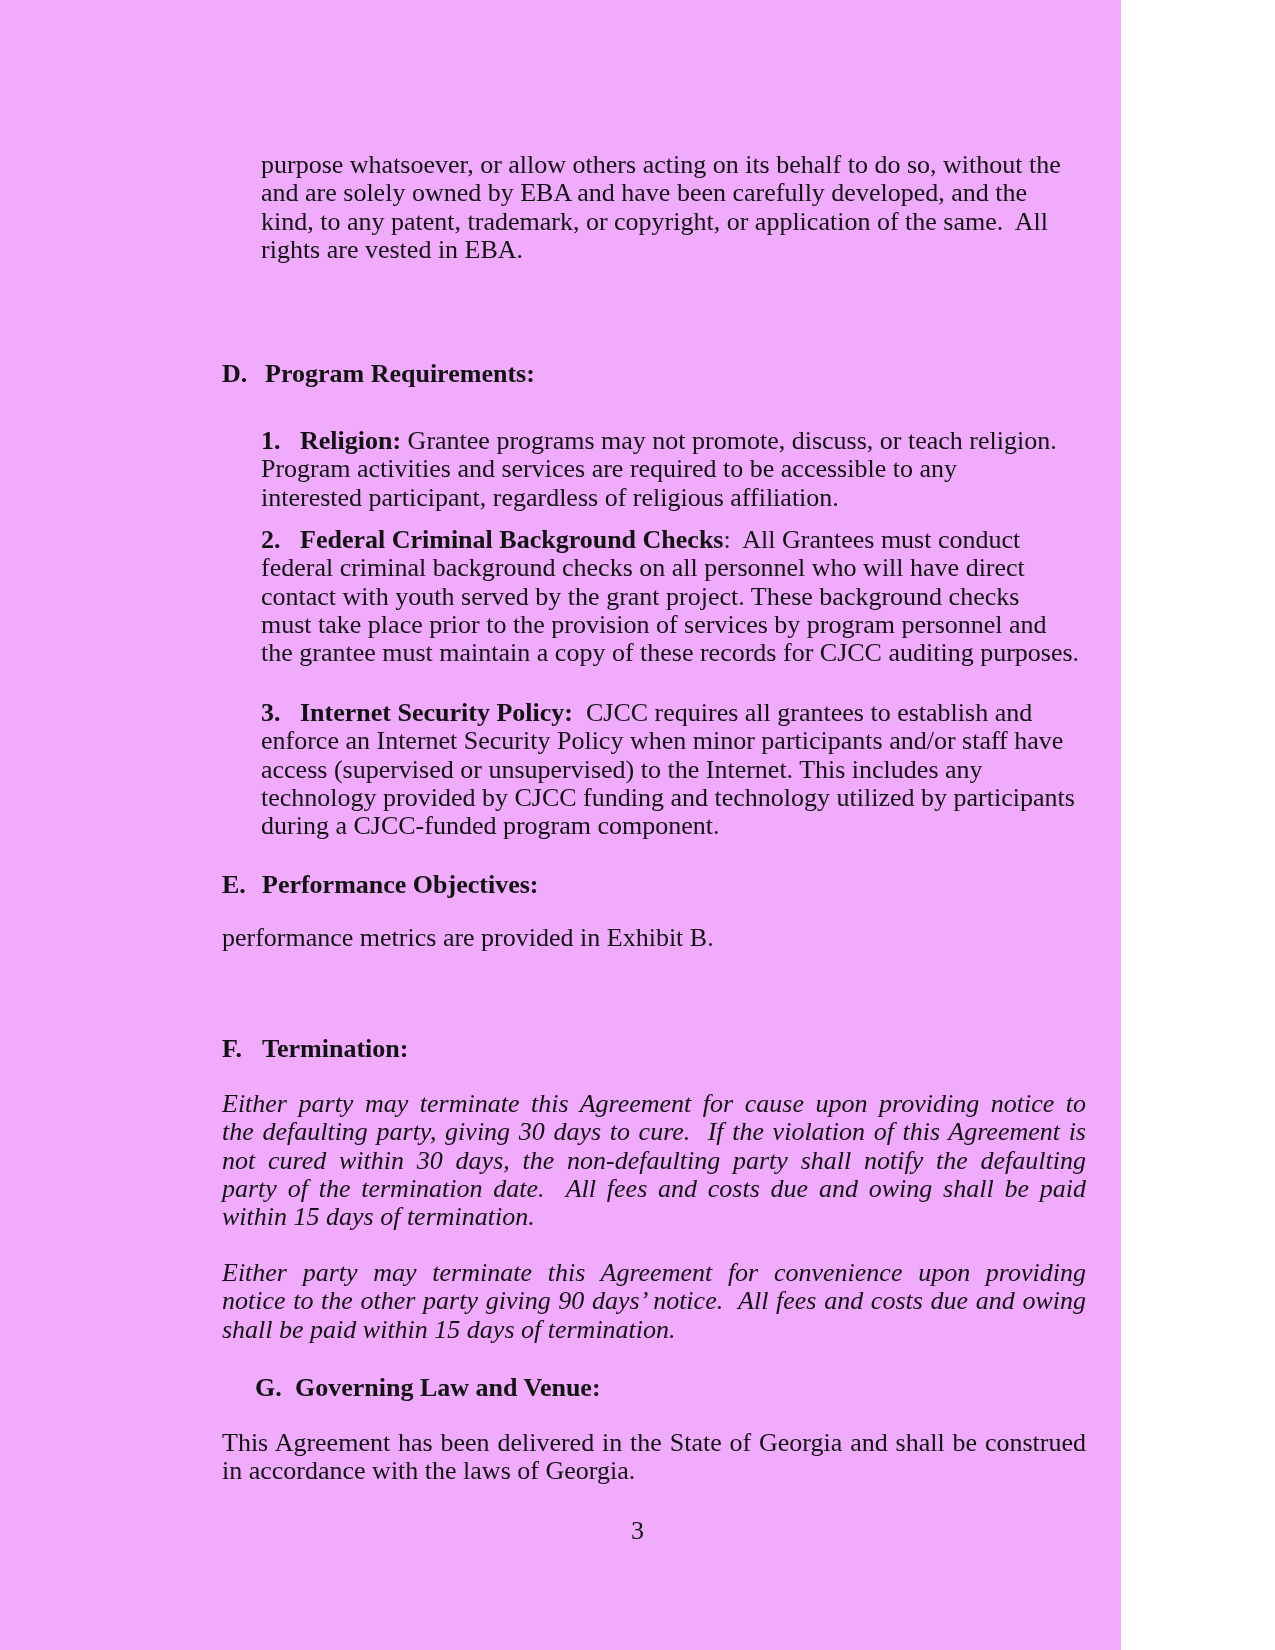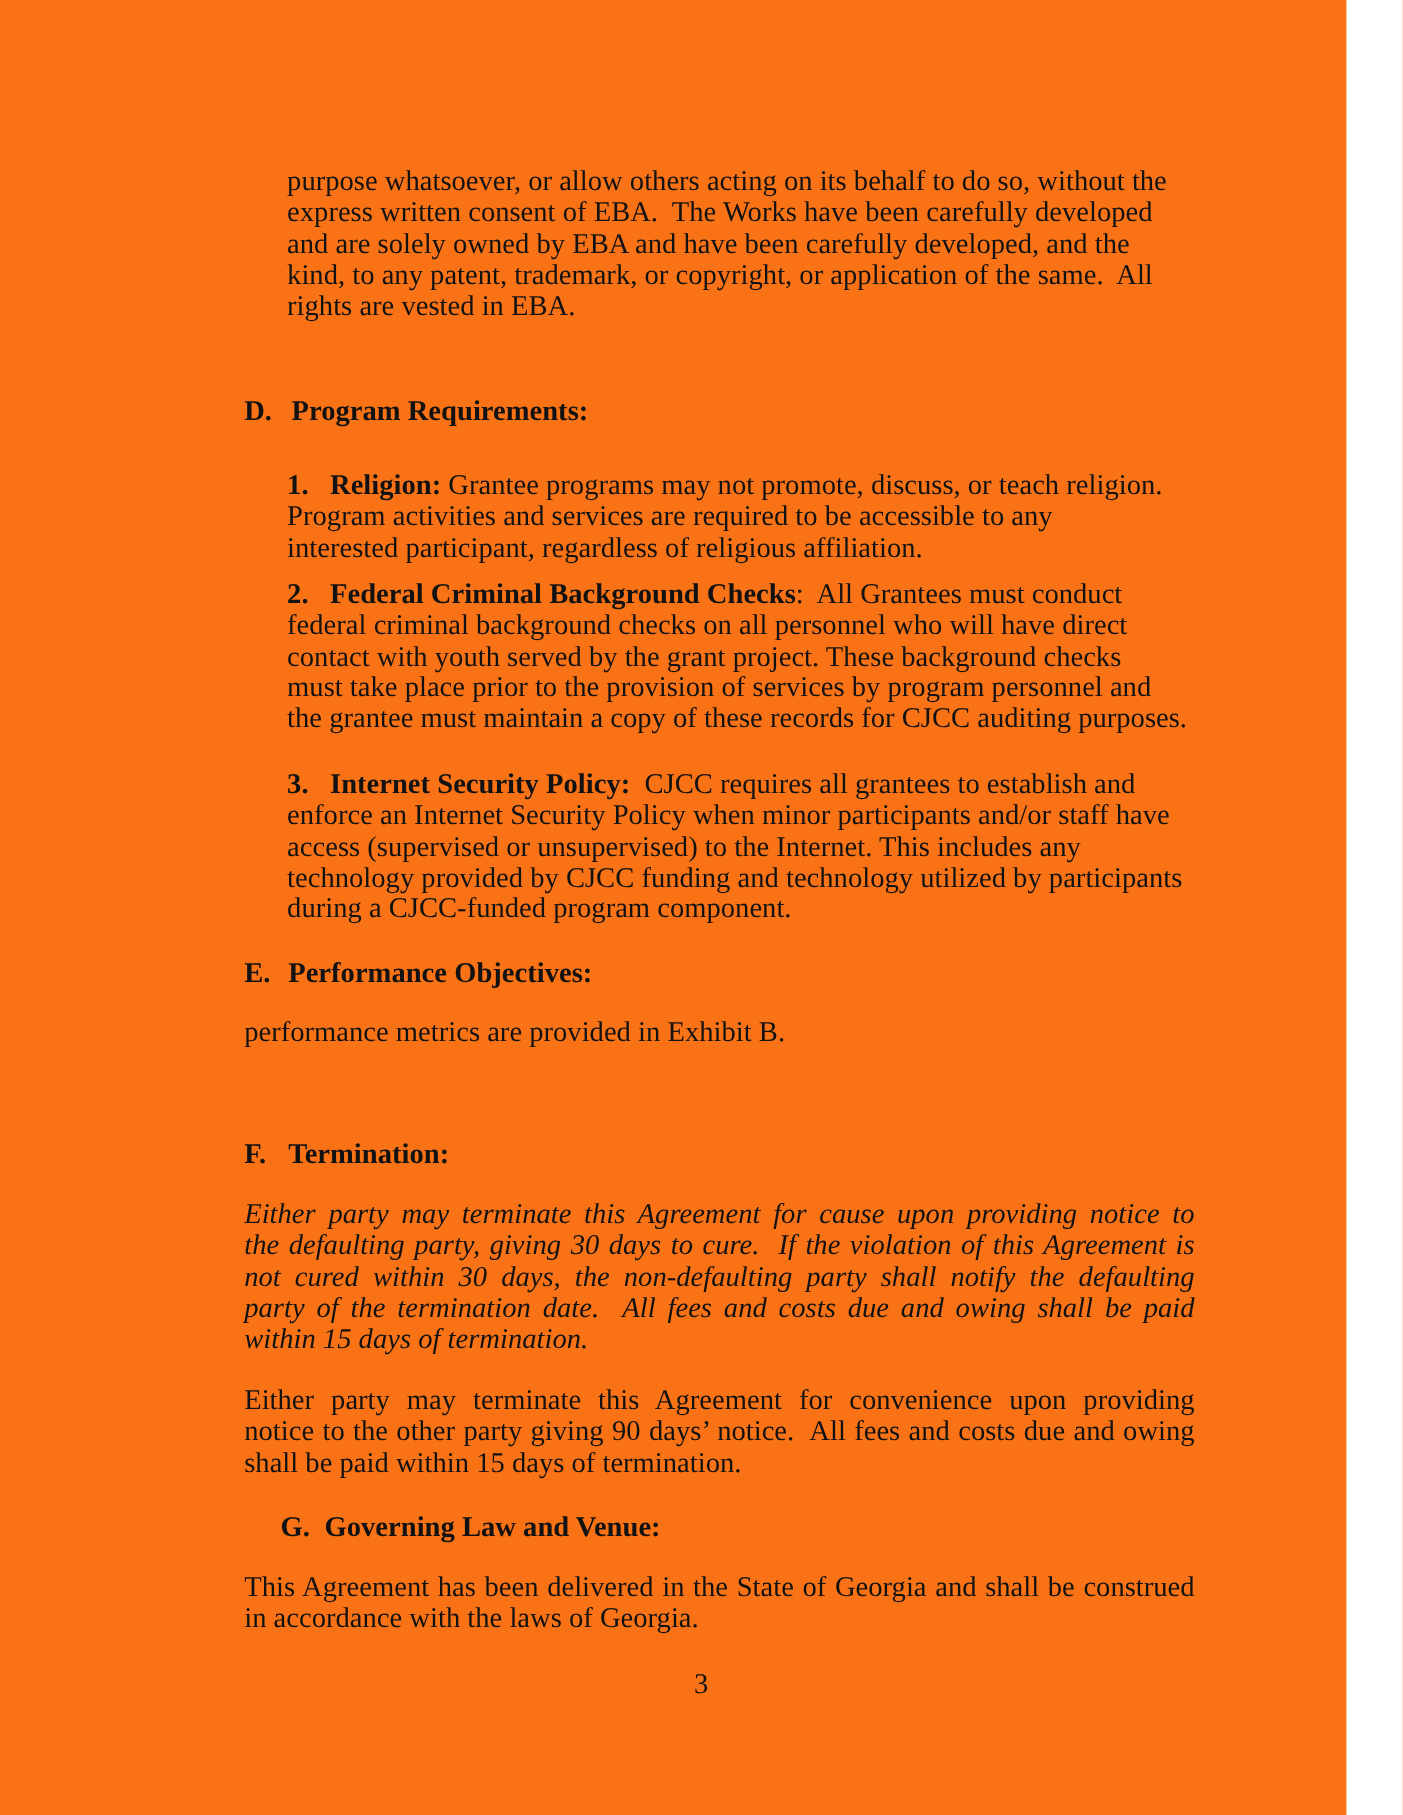--- a/index.html
+++ b/index.html
@@ -2,23 +2,23 @@
 <html><head>
 <meta charset="utf-8">
 <style>
   html, body {
     margin: 0;
     padding: 0;
     background: #ffffff;
   }
   .page {
     position: relative;
-    width: 1224px;
+    width: 1121px;
     height: 1650px;
-    background: #f97316;
+    background: #f0abfc;
     font-family: "Liberation Serif", "DejaVu Serif", serif;
     font-size: 26px;
     line-height: 28.3px;
     color: #121212;
     overflow: hidden;
   }
   .blk { position: absolute; }
 
   
   .ind  { left: 261px; width: 824px; text-align: left; }
@@ -39,40 +39,39 @@
   
   #b-intro { top: 151px; }
   #b-dh    { top: 360px; }
   #b-i1    { top: 415px; margin-top: 12px; }
   #b-i2    { top: 526px; }
   #b-i3    { top: 699px; }
   #b-eh    { top: 871px; }
   #b-eb    { top: 924px; }
   #b-fh    { top: 1035px; }
   #b-fb1   { top: 1090px; font-style: italic; }
-  #b-fb2   { top: 1259px; }
+  #b-fb2   { top: 1259px; font-style: italic; }
   #b-gh    { top: 1374px; margin-left: 33px; }
   #b-gb    { top: 1429px; }
 
   .footer {
     position: absolute;
     left: 0;
     top: 1517px;
     width: 1275px;
     text-align: center;
   }
 </style>
 </head>
 <body>
 
 <div class="page">
 
   <div id="b-intro" class="blk ind">
       <div class="line">purpose whatsoever, or allow others acting on its behalf to do so, without the</div>
-      <div class="line">express written consent of EBA.&nbsp; The Works have been carefully developed</div>
       <div class="line">and are solely owned by EBA and have been carefully developed, and the</div>
       <div class="line">kind, to any patent, trademark, or copyright, or application of the same.&nbsp; All</div>
       <div class="line">rights are vested in EBA.</div>
     </div>
 
   <div id="b-dh" class="blk hd">
       <div class="line"><span class="bold lbl" style="width: 43px;">D.</span><span class="bold">Program Requirements:</span></div>
     </div>
 
   <div id="b-i1" class="blk ind">

